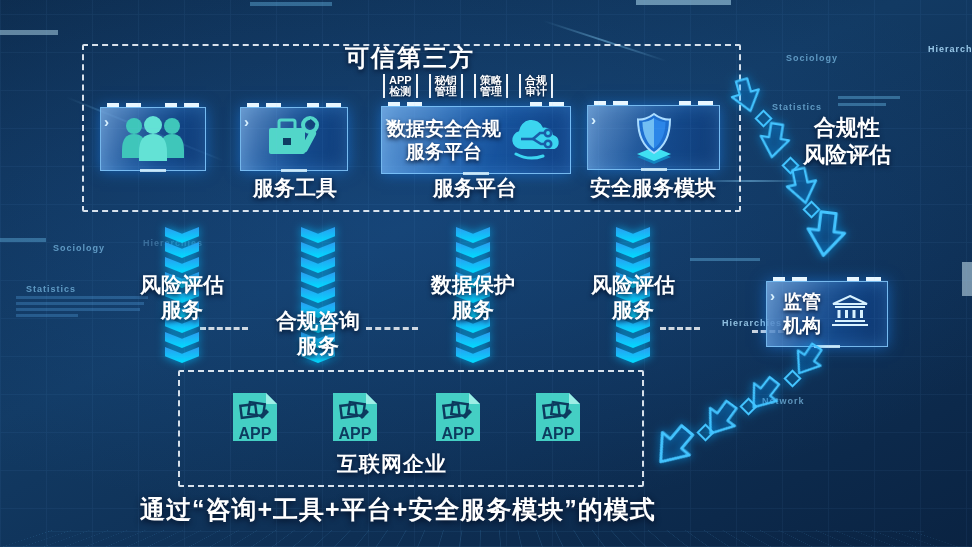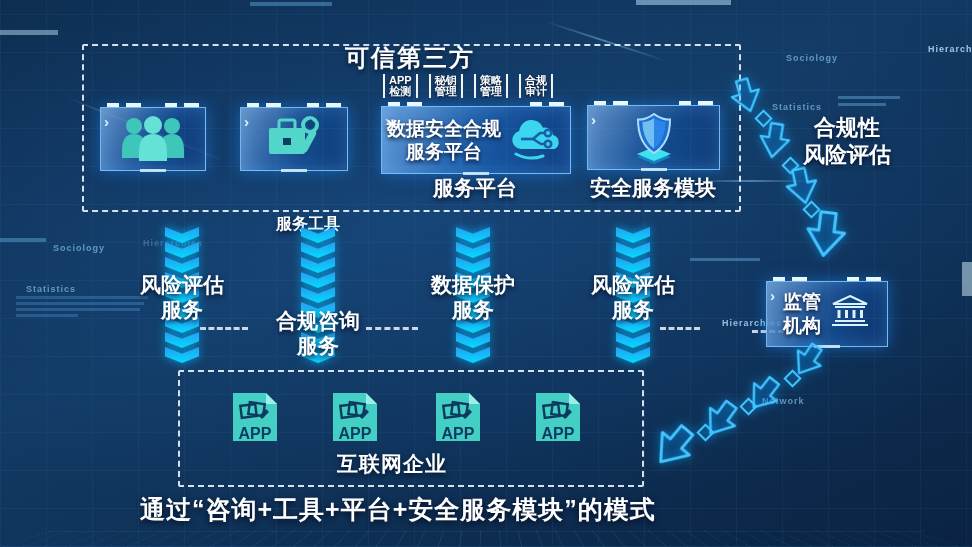--- a/index.html
+++ b/index.html
@@ -171,21 +171,21 @@
       <svg width="58" height="46" viewBox="0 0 58 46">
         <rect x="14" y="4" width="16" height="10" rx="2" fill="none" stroke="#52d6c9" stroke-width="3"></rect>
         <rect x="4" y="12" width="36" height="26" rx="2" fill="#52d6c9"></rect>
         <rect x="18" y="22" width="8" height="7" fill="#0e3d62"></rect>
         <circle cx="45" cy="9" r="7" fill="none" stroke="#52d6c9" stroke-width="4"></circle>
         <rect x="42" y="4" width="7" height="7" fill="#12447a" transform="rotate(45 45 8)"></rect>
         <rect x="40" y="13" width="7" height="24" rx="3" fill="#52d6c9" transform="rotate(28 43 25)"></rect>
       </svg>
     </div>
   </div>
-  <div class="big-label" style="left:252px;top:174px;width:112px;font-size:16px;margin-top:40px;">服务工具</div>
+  <div class="big-label" style="left:239px;top:174px;width:112px;font-size:21px;">服务工具</div>
 
   <div class="panel" style="left:381px;top:106px;width:188px;height:66px;background:linear-gradient(100deg,rgba(32,115,205,.9),rgba(15,65,140,.7));">
     <div class="sheen"></div>
     <i class="cm cm-tl"></i>
     <i class="cm cm-tr"></i>
     <span class="pchev">›</span>
     <i class="tick"></i>
     <div style="position:absolute;inset:0;display:flex;align-items:center;justify-content:center;gap:6px;">
       <div style="font-size:19px;font-weight:bold;line-height:23px;text-align:center;text-shadow:0 2px 4px rgba(0,12,35,.9);">
         <div>数据安全合规</div>

